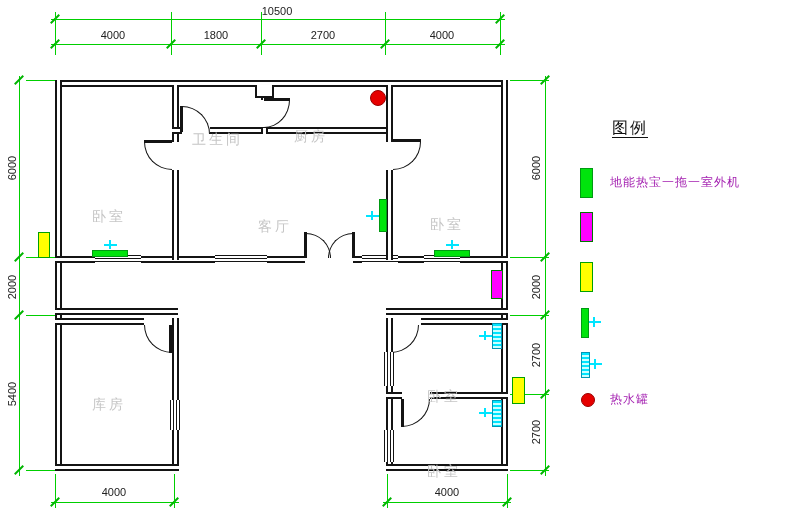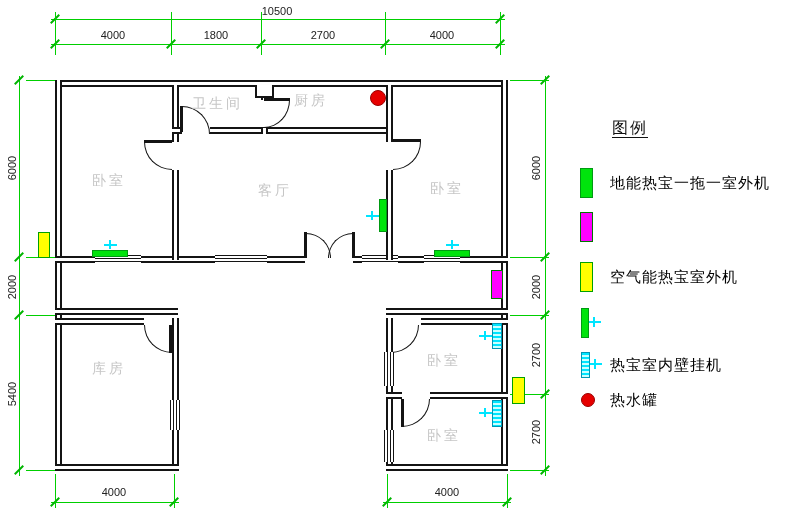--- a/index.html
+++ b/index.html
@@ -14,33 +14,33 @@
   .arc{position:absolute;box-sizing:border-box;}
   .winh{position:absolute;height:9px;background:repeating-linear-gradient(to bottom,#141414 0 1px,#ffffff 1px 3px);}
   .winv{position:absolute;width:10px;background:repeating-linear-gradient(to right,#141414 0 1px,#ffffff 1px 3px);}
   .notch{position:absolute;box-sizing:border-box;background:#fff;border:2px solid #141414;border-top:none;}
   
   .dl{position:absolute;background:#00cf00;}
   .tick{position:absolute;width:12px;height:2px;background:#00b400;transform:rotate(-45deg);}
   .dtx{position:absolute;font-size:11px;color:#222;white-space:nowrap;text-align:center;width:34px;}
   .dtxv{transform:rotate(-90deg);}
   
-  .room{position:absolute;color:#c6c6c6;font-size:14px;letter-spacing:3px;white-space:nowrap;}
+  .room{position:absolute;color:#c6c6c6;font-size:14px;letter-spacing:3px;white-space:nowrap;margin-top:36px;}
   
   .u{position:absolute;box-sizing:border-box;}
   .u-green{background:#00e40c;border:1px solid #009a12;}
   .u-yellow{background:#ffff00;border:1px solid #00a000;}
   .u-magenta{background:#ff00ff;border:1px solid #007700;}
   .u-cyan{background:repeating-linear-gradient(to bottom,#00e5ff 0 2px,#c9ffff 2px 4px);border:1px solid #0096b4;}
   .u-red{background:#e60000;border:1px solid #990000;border-radius:50%;}
   .cx{position:absolute;background:#00e5ff;}
   
   .lg-title{position:absolute;font-size:16px;color:#111;letter-spacing:2px;
             text-decoration:underline;text-underline-offset:4px;white-space:nowrap;}
-  .lg-label{position:absolute;font-size:15px;color:#000000;letter-spacing:1px;white-space:nowrap;}
+  .lg-label{position:absolute;font-size:12px;color:#a21caf;letter-spacing:1px;white-space:nowrap;}
 </style>
 </head>
 <body>
 
 <div class="stage">
 
   <div class="dl" style="left:51px;top:19px;width:454px;height:1px"></div>
   <div class="tick" style="left:49px;top:18px"></div>
   <div class="tick" style="left:494px;top:18px"></div>
   <div class="dtx" style="left:260px;top:5px">10500</div>
@@ -205,27 +205,25 @@
   <div class="cx" style="left:484px;top:408px;width:2px;height:9px"></div>
 
   <div class="lg-title" style="left:612px;top:118px">图例</div>
 
   <div class="u u-green" style="left:580px;top:168px;width:13px;height:30px"></div>
   <div class="lg-label" style="left:610px;top:174px">地能热宝一拖一室外机</div>
 
   <div class="u u-magenta" style="left:580px;top:212px;width:13px;height:30px"></div>
 
   <div class="u u-yellow" style="left:580px;top:262px;width:13px;height:30px"></div>
-  <div class="lg-label" style="left:610px;top:268px">空气能热宝室外机</div>
 
   <div class="u u-green" style="left:581px;top:308px;width:8px;height:30px"></div>
   <div class="cx" style="left:589px;top:321px;width:12px;height:2px"></div>
   <div class="cx" style="left:593px;top:317px;width:2px;height:10px"></div>
 
   <div class="u u-cyan" style="left:581px;top:352px;width:9px;height:26px"></div>
   <div class="cx" style="left:590px;top:363px;width:12px;height:2px"></div>
   <div class="cx" style="left:594px;top:359px;width:2px;height:10px"></div>
-  <div class="lg-label" style="left:610px;top:356px">热宝室内壁挂机</div>
 
   <div class="u u-red" style="left:581px;top:393px;width:14px;height:14px"></div>
   <div class="lg-label" style="left:610px;top:391px">热水罐</div>
 
 </div>
 
 </body></html>

